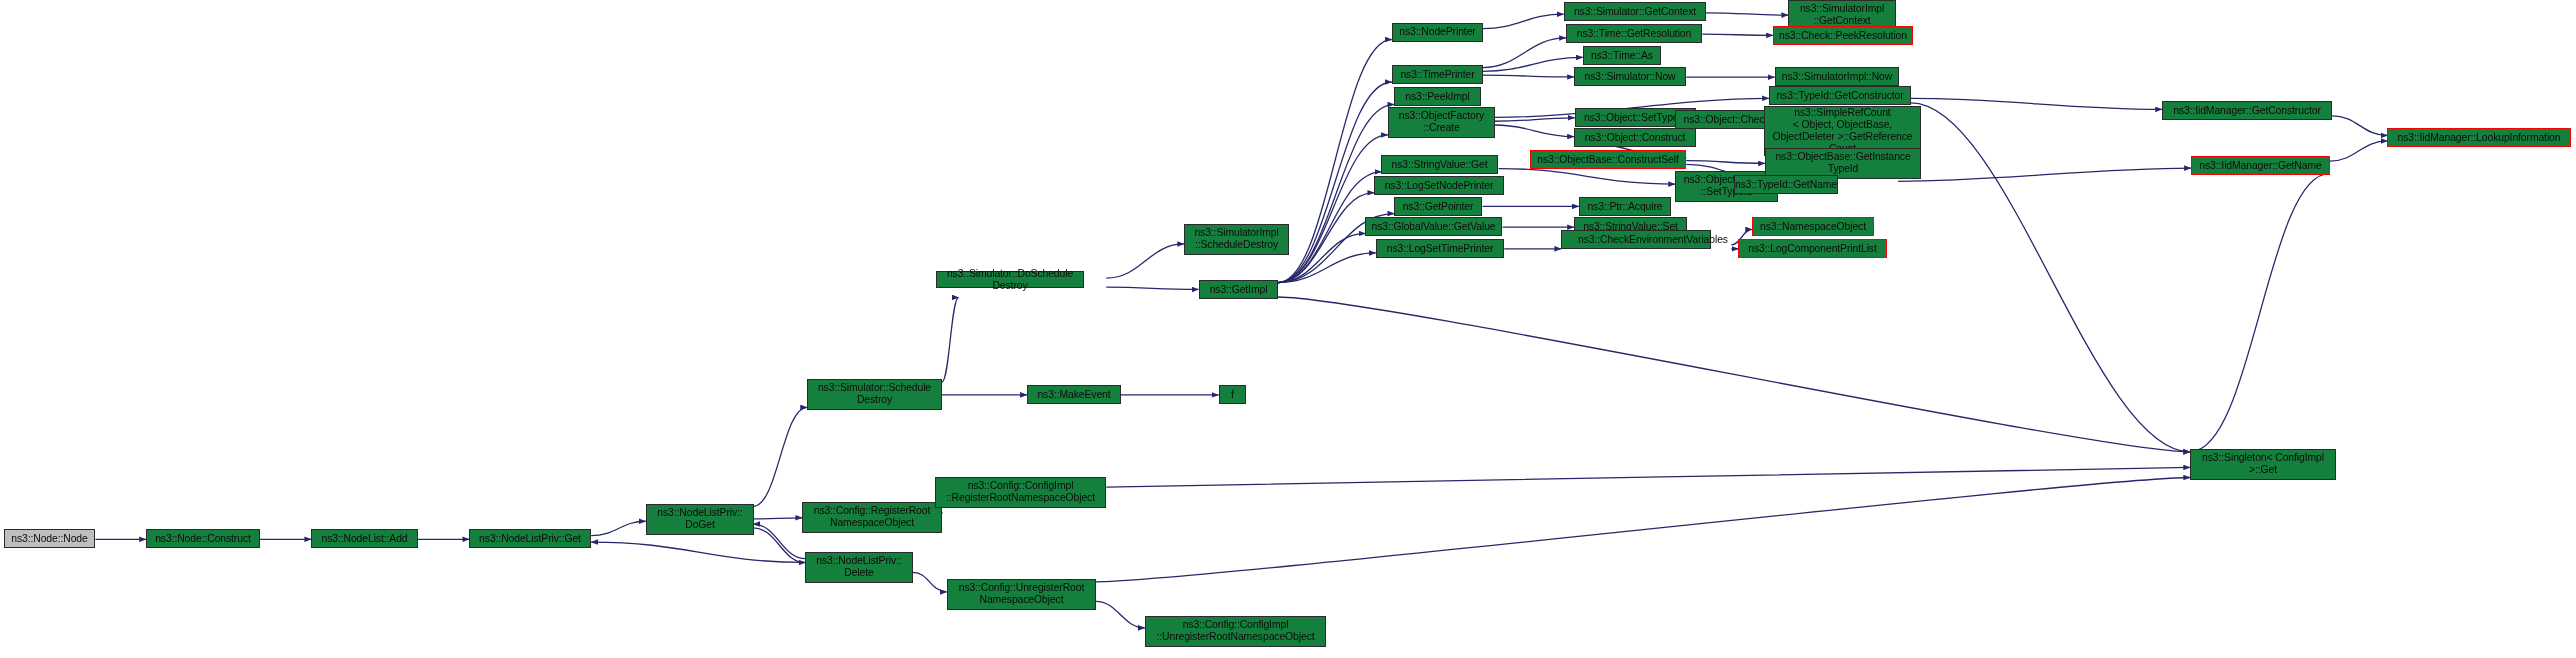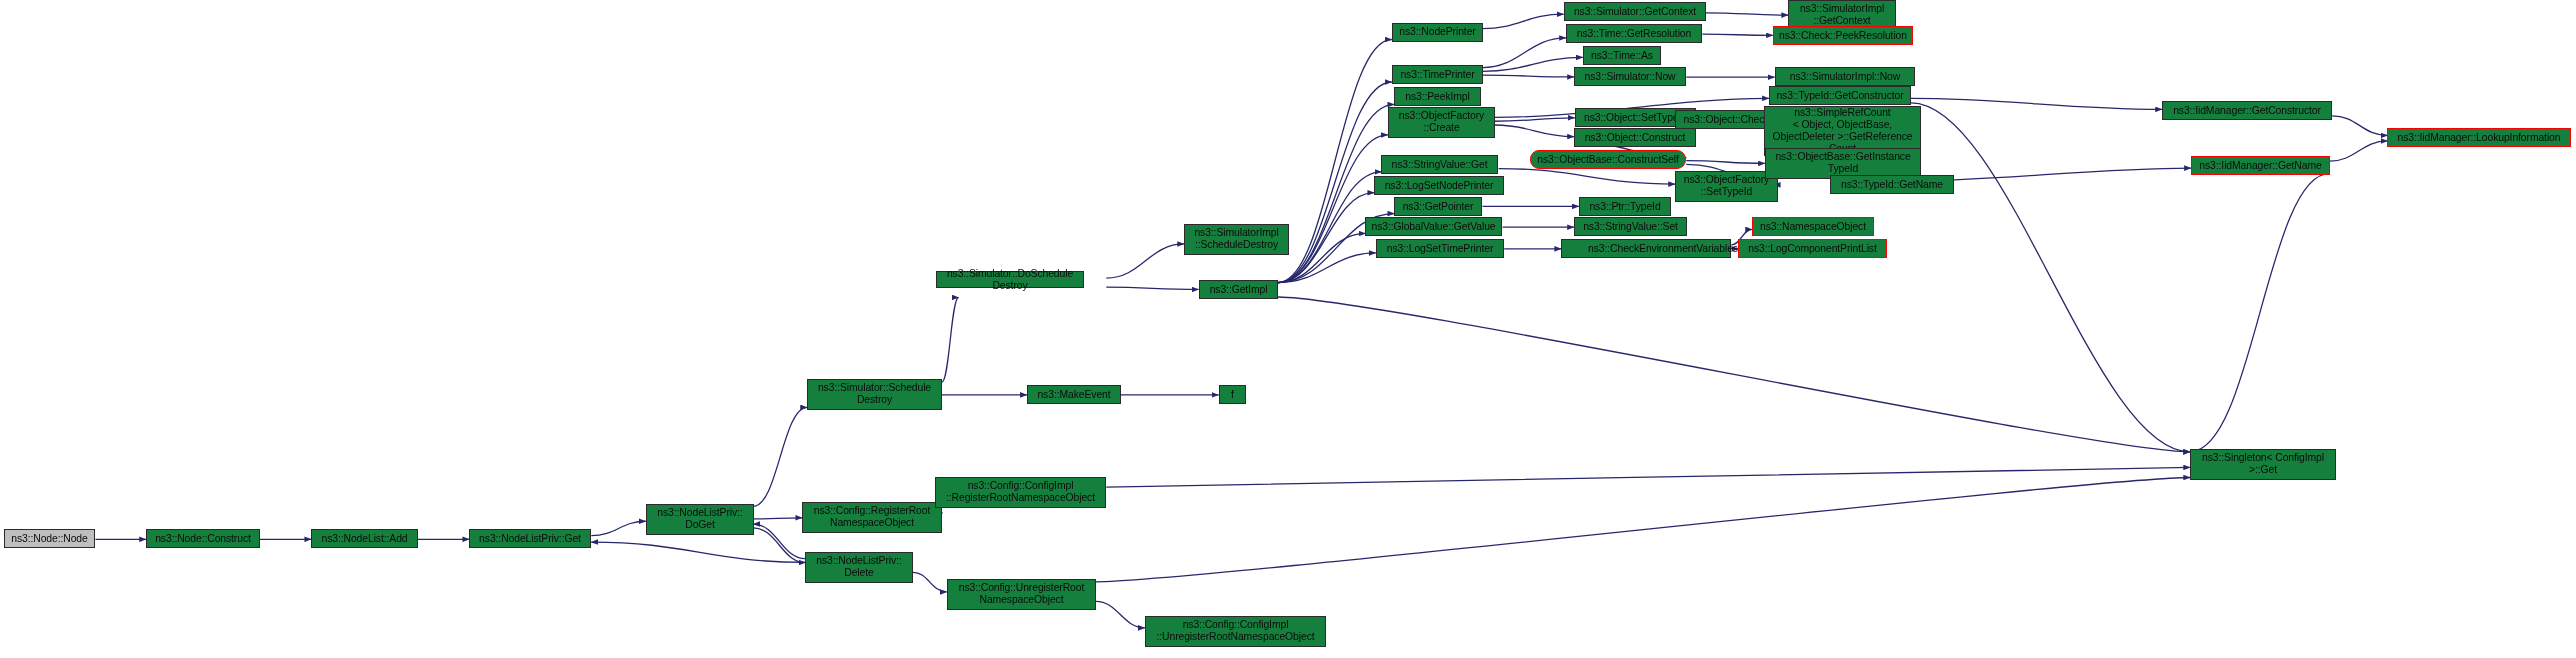--- a/index.html
+++ b/index.html
@@ -153,39 +153,39 @@
       <div class="gnode" style="left: 1374px; top: 176px; width: 130px; height: 19px;">ns3::LogSetNodePrinter</div>
       <div class="gnode" style="left: 1394px; top: 197px; width: 88px; height: 19px;">ns3::GetPointer</div>
       <div class="gnode" style="left: 1365px; top: 217px; width: 137px; height: 19px;">ns3::GlobalValue::GetValue</div>
       <div class="gnode" style="left: 1376px; top: 239px; width: 128px; height: 19px;">ns3::LogSetTimePrinter</div>
       <div class="gnode" style="left: 1564px; top: 2.4px; width: 142px; height: 19px;">ns3::Simulator::GetContext</div>
       <div class="gnode" style="left: 1566px; top: 24px; width: 136px; height: 19px;">ns3::Time::GetResolution</div>
       <div class="gnode" style="left: 1583px; top: 46px; width: 78px; height: 19px;">ns3::Time::As</div>
       <div class="gnode" style="left: 1574px; top: 67px; width: 112px; height: 19px;">ns3::Simulator::Now</div>
       <div class="gnode" style="left: 1575px; top: 108px; width: 121px; height: 19px;">ns3::Object::SetTypeId</div>
       <div class="gnode" style="left: 1574px; top: 128px; width: 122px; height: 19px;">ns3::Object::Construct</div>
-      <div class="gnode redbox" style="left: 1530px; top: 150px; width: 156px; height: 19px; border-radius: 9px;">ns3::ObjectBase::ConstructSelf</div>
+      <div class="gnode redbox" style="left: 1530px; top: 150px; width: 156px; height: 19px;">ns3::ObjectBase::ConstructSelf</div>
       <div class="gnode" style="left: 1675px; top: 171px; width: 103px; height: 30.5px;">ns3::ObjectFactory
 ::SetTypeId</div>
-      <div class="gnode" style="left: 1579px; top: 197px; width: 92px; height: 19px;">ns3::Ptr::TypeId</div>
+      <div class="gnode" style="left: 1579px; top: 197px; width: 92px; height: 19px;">ns3::Ptr::Acquire</div>
       <div class="gnode" style="left: 1574px; top: 217px; width: 113px; height: 19px;">ns3::StringValue::Set</div>
-      <div class="gnode" style="left: 1561px; top: 239px; width: 170px; height: 19px; padding-left: 34px;">ns3::CheckEnvironmentVariables</div>
+      <div class="gnode" style="left: 1561px; top: 230px; width: 150px; height: 19px; padding-left: 34px;">ns3::CheckEnvironmentVariables</div>
       <div class="gnode" style="left: 1788px; top: 0px; width: 108px; height: 30.5px;">ns3::SimulatorImpl
 ::GetContext</div>
       <div class="gnode redbox" style="left: 1773px; top: 26px; width: 140px; height: 19px;">ns3::Check::PeekResolution</div>
-      <div class="gnode" style="left: 1775px; top: 67px; width: 140px; height: 19px;">ns3::SimulatorImpl::Now</div>
+      <div class="gnode" style="left: 1775px; top: 67px; width: 124px; height: 19px;">ns3::SimulatorImpl::Now</div>
       <div class="gnode" style="left: 1769px; top: 86px; width: 142px; height: 19px;">ns3::TypeId::GetConstructor</div>
       <div class="gnode" style="left: 1675px; top: 110px; width: 103px; height: 19px;">ns3::Object::Check</div>
       <div class="gnode" style="left: 1764px; top: 106px; width: 157px; height: 50px;">ns3::SimpleRefCount
 &lt; Object, ObjectBase,
 ObjectDeleter &gt;::GetReference
 Count</div>
       <div class="gnode" style="left: 1765px; top: 148px; width: 156px; height: 30.5px;">ns3::ObjectBase::GetInstance
 TypeId</div>
-      <div class="gnode" style="left: 1830px; top: 175px; width: 124px; height: 19px;">ns3::TypeId::GetName</div>
+      <div class="gnode" style="left: 1734px; top: 175px; width: 104px; height: 19px;">ns3::TypeId::GetName</div>
       <div class="gnode redbox" style="left: 1752px; top: 217px; width: 122px; height: 19px;">ns3::NamespaceObject</div>
       <div class="gnode redbox" style="left: 1738px; top: 239px; width: 149px; height: 19px;">ns3::LogComponentPrintList</div>
       <div class="gnode" style="left: 2162px; top: 101px; width: 170px; height: 19px;">ns3::IidManager::GetConstructor</div>
       <div class="gnode redbox" style="left: 2191px; top: 156px; width: 139px; height: 19px;">ns3::IidManager::GetName</div>
       <div class="gnode redbox" style="left: 2387px; top: 128px; width: 184px; height: 19px;">ns3::IidManager::LookupInformation</div>
       <div class="gnode" style="left: 2190px; top: 449px; width: 146px; height: 30.5px;">ns3::Singleton&lt; ConfigImpl
 &gt;::Get</div>
     </div>
 </div>
 

